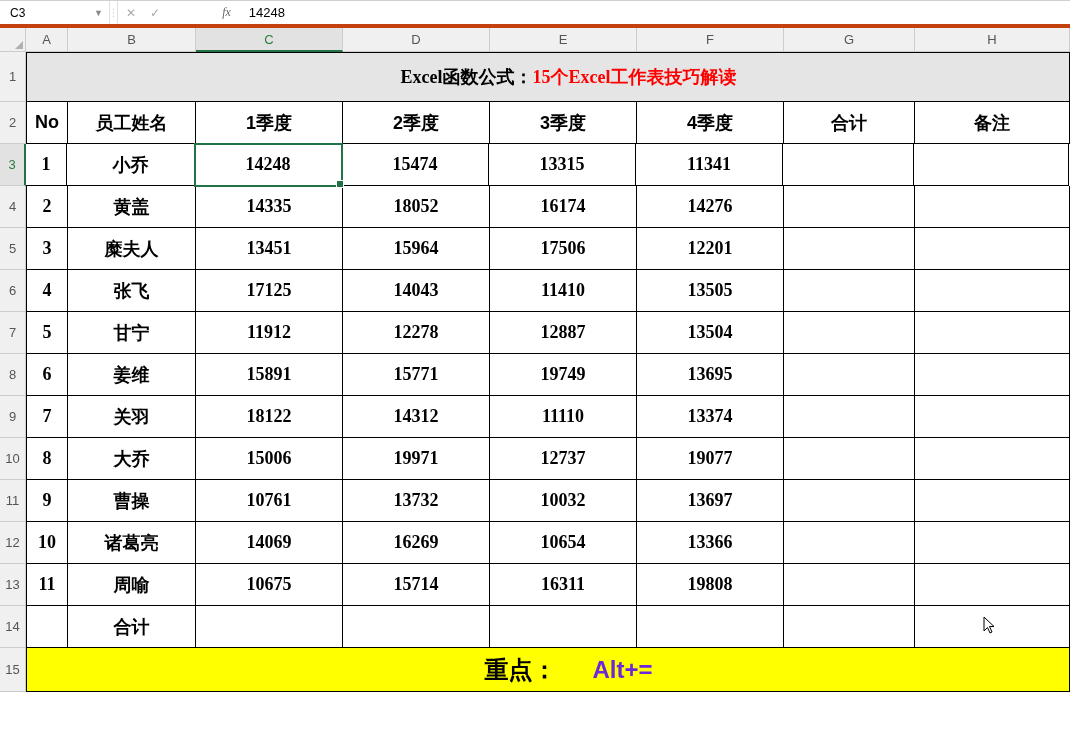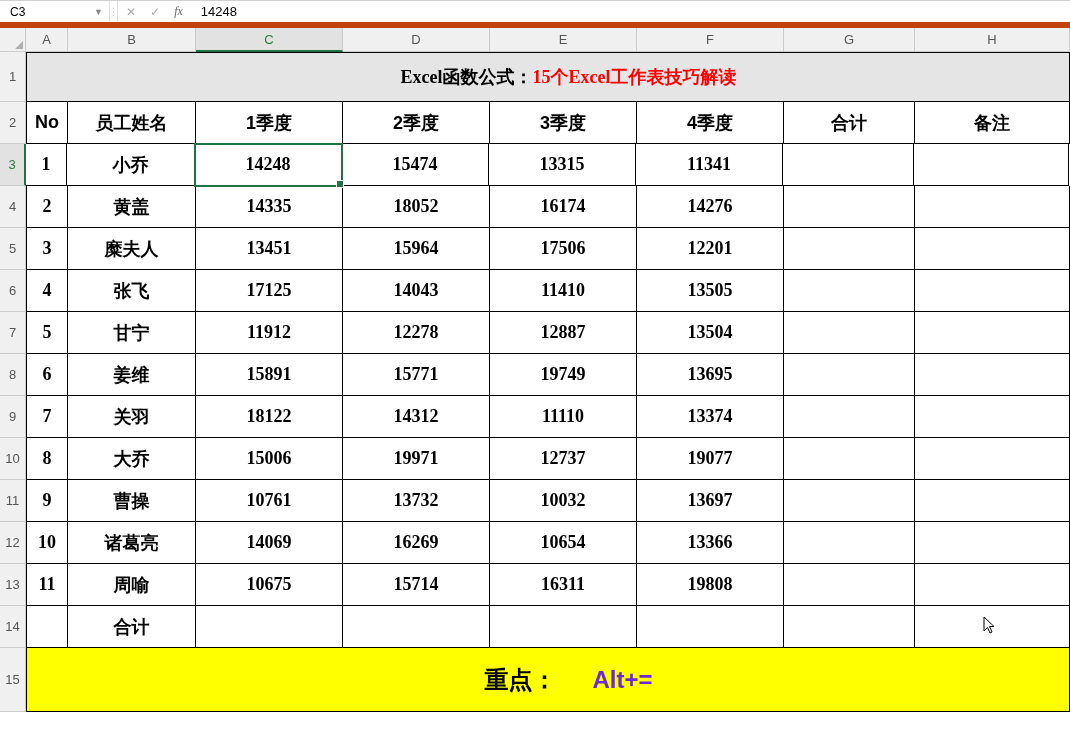--- a/index.html
+++ b/index.html
@@ -11,21 +11,21 @@
     color: #000;
     width: 1070px;
     overflow: hidden;
   }
   
   .formula-bar {
     display: flex;
     align-items: center;
     height: 28px;
     border-top: 1px solid #d0d0d0;
-    border-bottom: 6px solid #c2410c;
+    border-bottom: 4px solid #c2410c;
     background: #fff;
     font-size: 12px;
   }
   .name-box {
     width: 110px;
     height: 100%;
     display: flex;
     align-items: center;
     padding: 0 6px 0 10px;
     border-right: 1px solid #e0e0e0;
@@ -48,21 +48,21 @@
     font-size: 10px;
   }
   .fx-btns {
     display: flex;
     align-items: center;
     height: 100%;
     padding: 0 8px;
     gap: 14px;
     color: #aaa;
   }
-  .fx-btns .fx { font-style: italic; font-family: "Times New Roman", serif; color: #666; }
+  .fx-btns .fx { font-style: italic; font-family: "Times New Roman", serif; color: #666; margin-left: 48px; }
   .fx-btns span { cursor: default; }
   .formula-input {
     flex: 1;
     padding: 0 10px;
     color: #000;
     font-size: 13px;
   }
   
   .grid-wrap {
     position: relative;
@@ -161,21 +161,21 @@
     background: #ffff00;
     font-weight: bold;
     font-size: 24px;
     border-right:none;
     font-family: Liberation Sans, sans-serif;
   }
   .footer-row .cell.last { border-right:1px solid #000; }
 
   .row-h-title { height: 50px; }
   .row-h-norm { height: 42px; }
-  .row-h-footer { height: 64px; border-radius: 30px; }
+  .row-h-footer { height: 44px; border-radius: 30px; }
 
   .selected-cell {
     outline: 2px solid #217346;
     outline-offset: -1px;
     z-index: 5;
   }
   .selected-cell::after{
     content:"";
     position:absolute;
     right:-3px; bottom:-3px;

